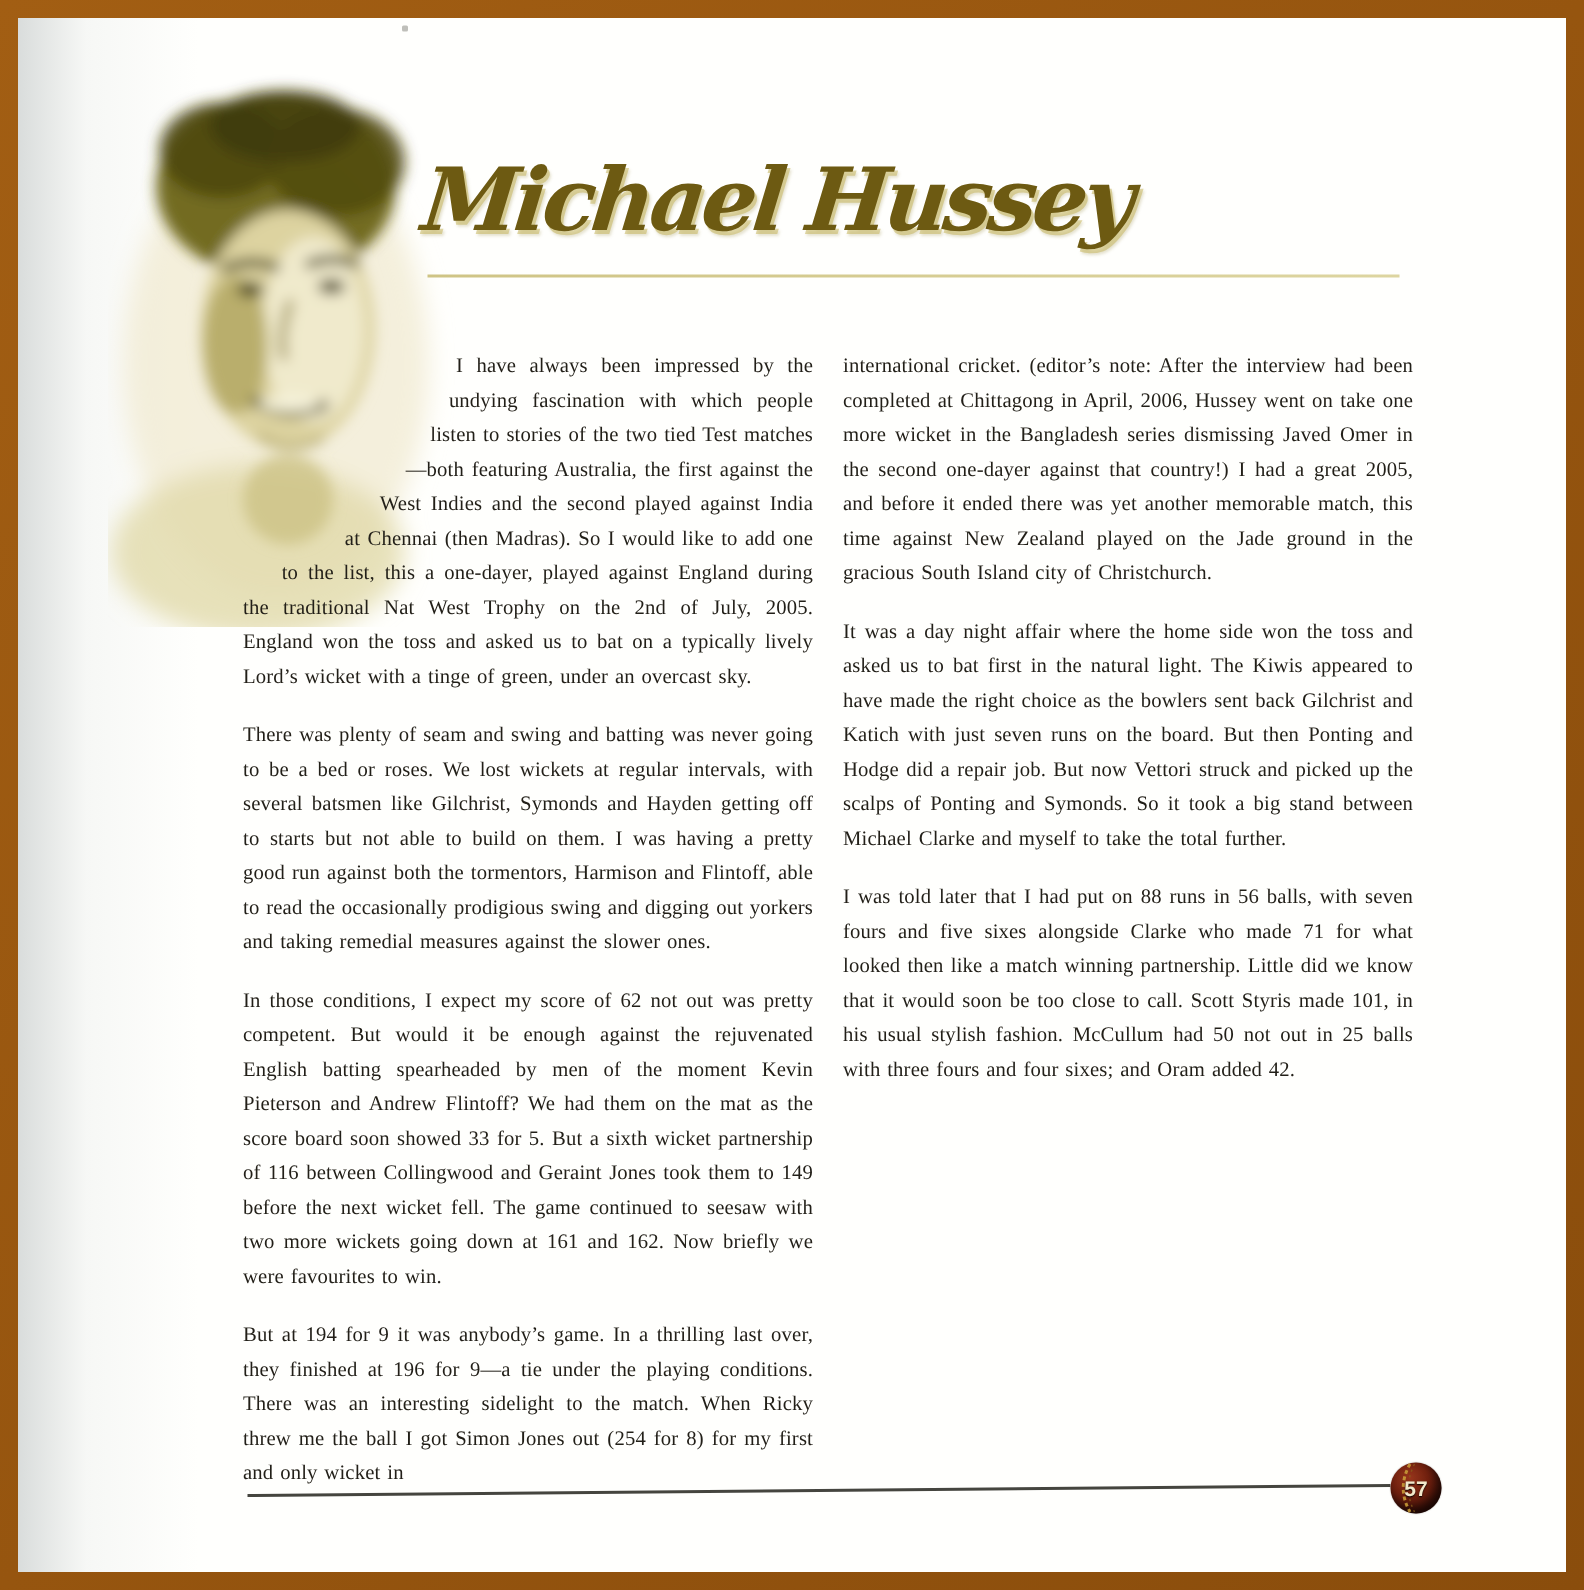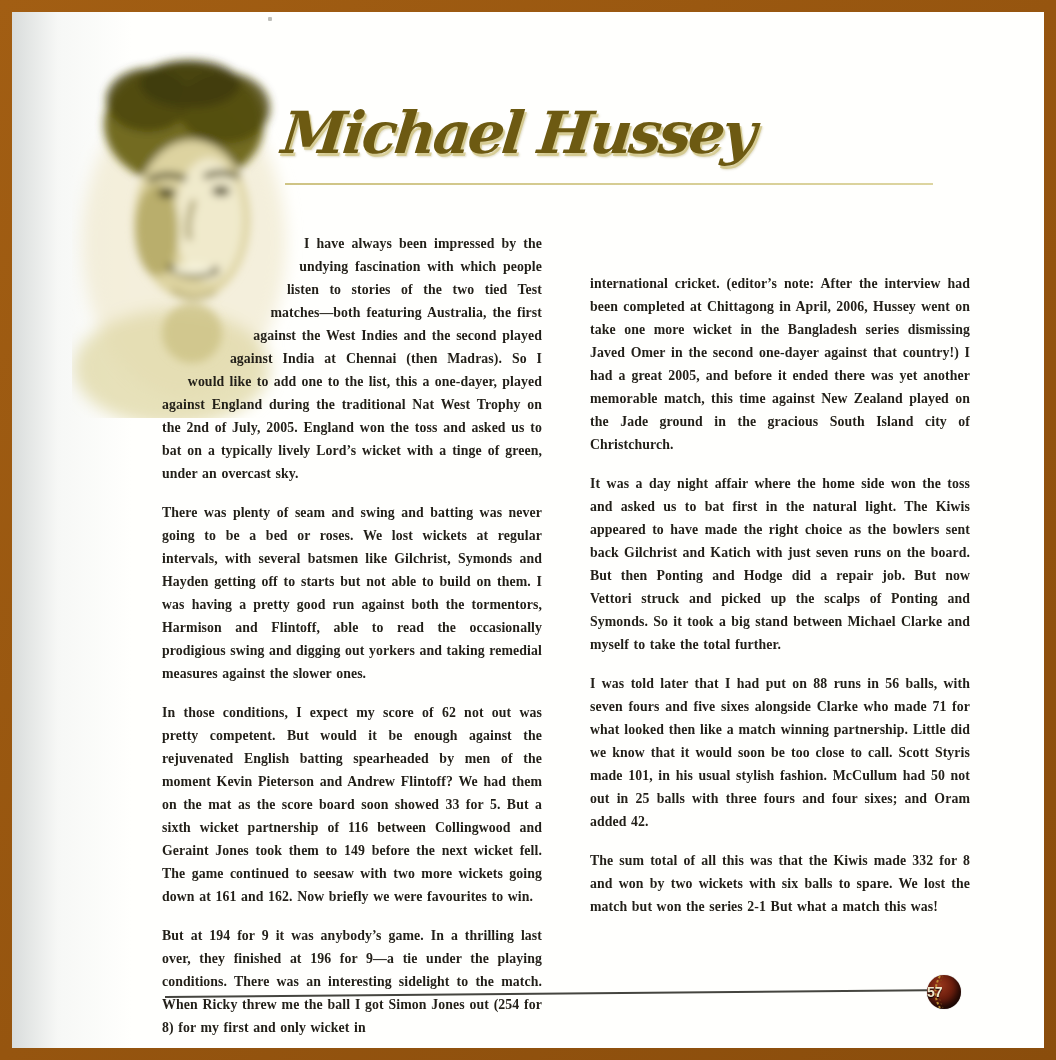--- a/index.html
+++ b/index.html
@@ -45,43 +45,43 @@
   }
   .title-underline {
     position:absolute; left:273px; top:171px; width:648px; height:2px;
     background:linear-gradient(90deg,#cfc485,#ddd5a0);
   }
 
   
   .col {
     position:absolute; top:220px; width:380px;
     font-size:13.8px; line-height:23px; text-align:justify;
-    color:#221f18; letter-spacing:.1px; word-spacing:1px;font-weight:bold;
+    color:#221f18; letter-spacing:.1px; word-spacing:1px;
   }
   .col-left  { left:150px; }
-  .col-right { left:578px;margin-top:40px; }
+  .col-right { left:550px; }
   .col p { margin:0 0 16px 0; }
   
   .wrap-spacer {
     float:left; width:142px; height:148px;
     shape-outside:polygon(0 0, 140px 0, 128px 30px, 112px 55px, 92px 80px, 76px 104px, 30px 128px, 0 148px);
     shape-margin:6px;
   }
 
   
   .footer-rule {
     position:absolute; left:153px; top:984px; width:762px; height:1.6px;
     background:#45453f; transform:rotate(-0.5deg); transform-origin:left center;
   }
   .page-badge {
     position:absolute; left:915px; top:963px; width:34px; height:34px;
     border-radius:50%;
     background:radial-gradient(circle at 38% 30%, #97351b 0%, #6e1f0e 40%, #3c1008 74%, #1d0704 100%);
     box-shadow:inset -3px -4px 6px rgba(0,0,0,0.55), 0 0 1px rgba(0,0,0,0.4);
-    display:flex; align-items:center; justify-content:flex-start;
+    display:flex; align-items:center; justify-content:center;
   }
   .page-badge svg { position:absolute; left:0; top:0; }
   .page-num {
     position:relative; color:#f2e8cb;
     font:bold 14px "Liberation Sans","DejaVu Sans",sans-serif;
     text-shadow:0 1px 1px #000;
   }
 </style>
 </head>
 <body>
@@ -141,21 +141,20 @@
       <p>I have always been impressed by the undying fascination with which people listen to stories of the two tied Test matches—both featuring Australia, the first against the West Indies and the second played against India at Chennai (then Madras). So I would like to add one to the list, this a one-dayer, played against England during the traditional Nat West Trophy on the 2nd of July, 2005. England won the toss and asked us to bat on a typically lively Lord’s wicket with a tinge of green, under an overcast sky.</p>
       <p>There was plenty of seam and swing and batting was never going to be a bed or roses. We lost wickets at regular intervals, with several batsmen like Gilchrist, Symonds and Hayden getting off to starts but not able to build on them. I was having a pretty good run against both the tormentors, Harmison and Flintoff, able to read the occasionally prodigious swing and digging out yorkers and taking remedial measures against the slower ones.</p>
       <p>In those conditions, I expect my score of 62 not out was pretty competent. But would it be enough against the rejuvenated English batting spearheaded by men of the moment Kevin Pieterson and Andrew Flintoff? We had them on the mat as the score board soon showed 33 for 5. But a sixth wicket partnership of 116 between Collingwood and Geraint Jones took them to 149 before the next wicket fell. The game continued to seesaw with two more wickets going down at 161 and 162. Now briefly we were favourites to win.</p>
       <p>But at 194 for 9 it was anybody’s game. In a thrilling last over, they finished at 196 for 9—a tie under the playing conditions. There was an interesting sidelight to the match. When Ricky threw me the ball I got Simon Jones out (254 for 8) for my first and only wicket in</p>
     </div>
 
     <div class="col col-right">
       <p>international cricket. (editor’s note: After the interview had been completed at Chittagong in April, 2006, Hussey went on take one more wicket in the Bangladesh series dismissing Javed Omer in the second one-dayer against that country!) I had a great 2005, and before it ended there was yet another memorable match, this time against New Zealand played on the Jade ground in the gracious South Island city of Christchurch.</p>
       <p>It was a day night affair where the home side won the toss and asked us to bat first in the natural light. The Kiwis appeared to have made the right choice as the bowlers sent back Gilchrist and Katich with just seven runs on the board. But then Ponting and Hodge did a repair job. But now Vettori struck and picked up the scalps of Ponting and Symonds. So it took a big stand between Michael Clarke and myself to take the total further.</p>
       <p>I was told later that I had put on 88 runs in 56 balls, with seven fours and five sixes alongside Clarke who made 71 for what looked then like a match winning partnership. Little did we know that it would soon be too close to call. Scott Styris made 101, in his usual stylish fashion. McCullum had 50 not out in 25 balls with three fours and four sixes; and Oram added 42.</p>
-      <p>The sum total of all this was that the Kiwis made 332 for 8 and won by two wickets with six balls to spare. We lost the match but won the series 2-1 But what a match this was!</p>
     </div>
 
     <div class="footer-rule"></div>
     <div class="page-badge">
       <svg viewBox="0 0 34 34" width="34" height="34">
         <path d="M13 1 Q4 17 13 33" stroke="#c79a36" stroke-width="2" fill="none" stroke-dasharray="2.5 2" opacity="0.9"></path>
         <path d="M16 1 Q8 17 16 33" stroke="#8a5f1d" stroke-width="1" fill="none" stroke-dasharray="1.5 2.5" opacity="0.7"></path>
       </svg>
       <span class="page-num">57</span>
     </div>

